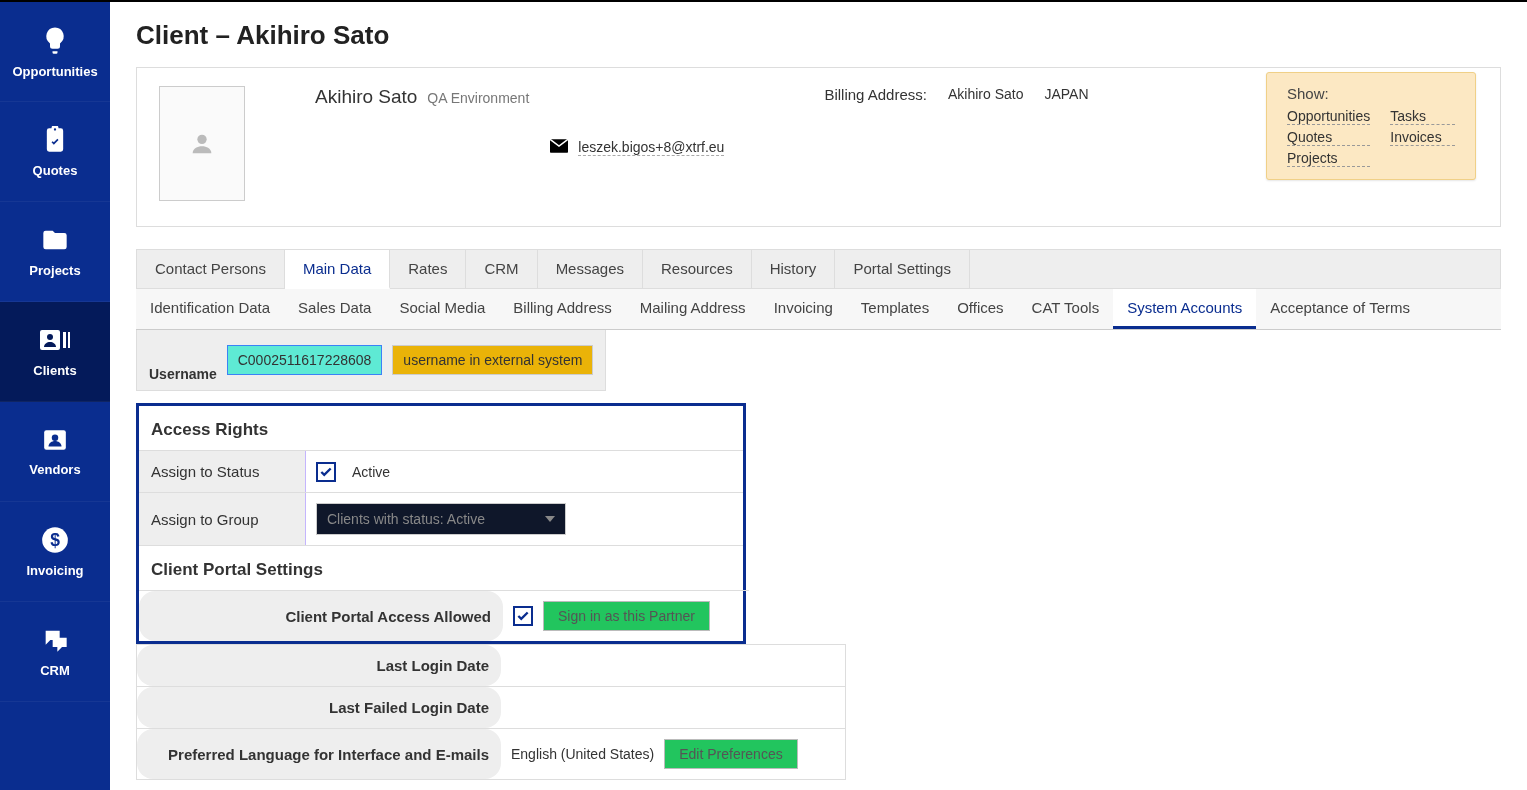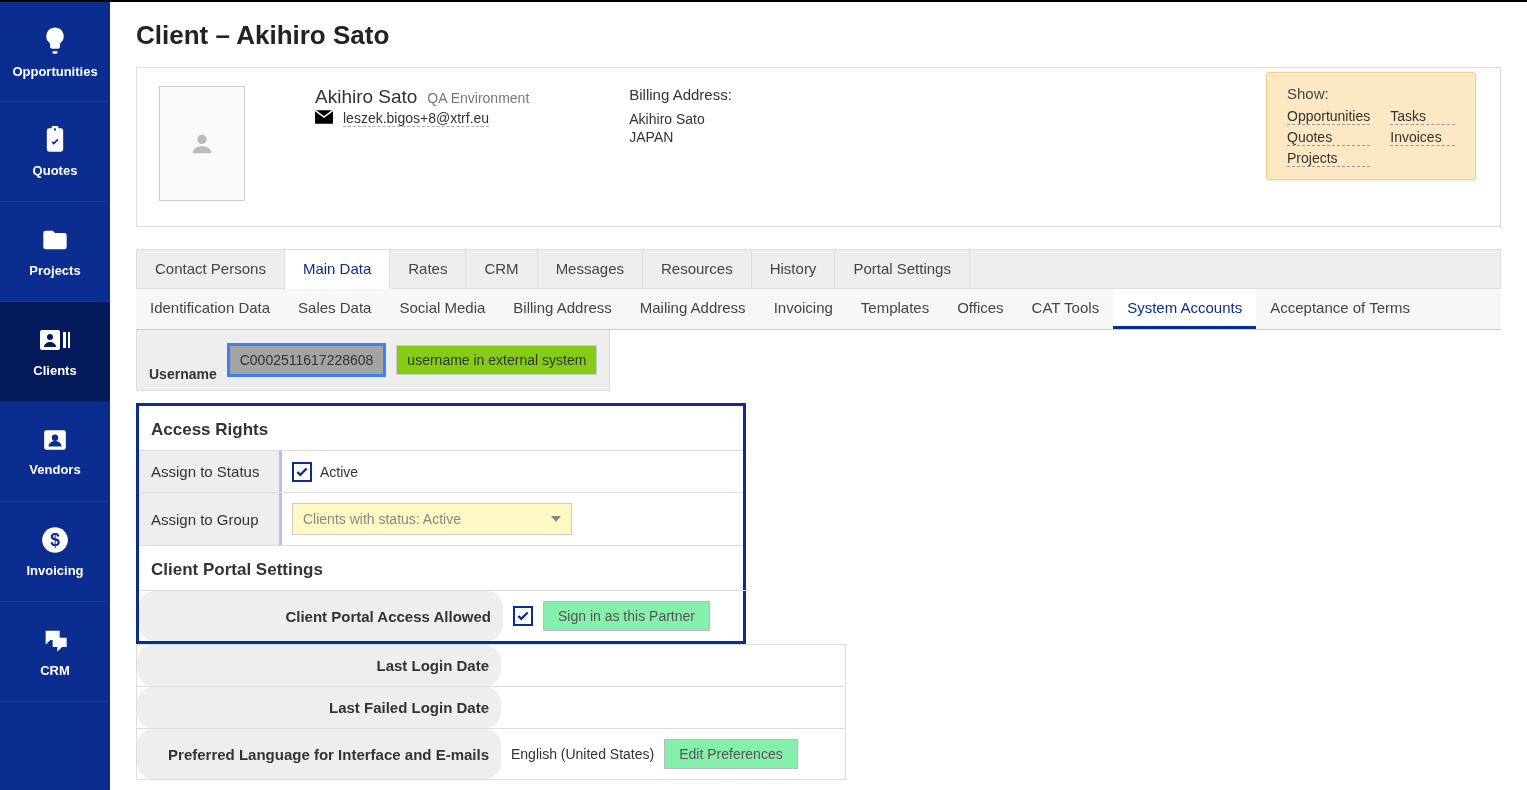--- a/index.html
+++ b/index.html
@@ -8,50 +8,50 @@
 .sidebar { width: 110px; background: #0a2d8f; display: flex; flex-direction: column; }
 .sidebar-item { display: flex; flex-direction: column; align-items: center; justify-content: center; height: 100px; color: #fff; cursor: pointer; border-bottom: 1px solid rgba(255,255,255,0.05); }
 .sidebar-item.active { background: #041a5a; }
 .sidebar-item .icon { margin-bottom: 6px; }
 .sidebar-item .label { font-size: 13px; font-weight: 600; }
 .main { flex: 1; padding: 18px 26px 0 26px; overflow: hidden; }
 .page-title { font-size: 26px; font-weight: 700; color: #222; margin-bottom: 16px; }
 .header-card { border: 1px solid #ddd; padding: 18px 22px; display: flex; position: relative; min-height: 160px; }
 .avatar-box { width: 86px; height: 115px; border: 1px solid #ccc; background: #fafafa; display: flex; align-items: center; justify-content: center; margin-right: 70px; }
 .client-info { display: flex; gap: 100px; }
-.info-col { display: flex; flex-direction: column; gap: 2px; }
+.info-col { display: flex; gap: 21px; }
 .client-name { font-size: 19px; color: #333; }
 .env-badge { font-size: 14px; color: #777; margin-left: 6px; }
 .email-row { display: flex; align-items: center; gap: 10px; font-size: 14px; }
 .email-link { color: #333; border-bottom: 1px dashed #aaa; cursor: pointer; }
 .billing-label { font-size: 15px; color: #333; margin-bottom: 6px; }
 .show-box { position: absolute; right: 24px; top: 4px; background: #fce8c3; border: 1px solid #f0d087; border-radius: 3px; padding: 12px 20px; width: 210px; box-shadow: 0 1px 2px rgba(0,0,0,0.1); }
 .show-box .show-title { font-size: 15px; color: #444; margin-bottom: 6px; }
 .show-grid { display: grid; grid-template-columns: 1fr 1fr; gap: 4px 20px; }
 .show-link { color: #333; border-bottom: 1px dashed #999; cursor: pointer; font-size: 14px; }
 .tabs-primary { display: flex; border: 1px solid #ddd; background: #eee; margin-top: 22px; }
 .tab-p { padding: 10px 18px; font-size: 15px; color: #444; cursor: pointer; border-right: 1px solid #ddd; }
 .tab-p.active { background: #fff; color: #0a2d8f; border-bottom: 2px solid #fff; margin-bottom: -1px; }
 .tabs-secondary { display: flex; border-bottom: 1px solid #ccc; background: #f7f7f7; }
 .tab-s { padding: 10px 14px; font-size: 15px; color: #444; cursor: pointer; }
 .tab-s.active { color: #0a2d8f; border-bottom: 3px solid #0a2d8f; background: #fff; }
 .username-bar { display: flex; align-items: center; gap: 10px; padding: 8px 12px; border: 1px solid #ddd; border-top: none; background: #eee; width: fit-content; }
 .username-bar .lbl { font-weight: 600; margin-top: 28px; }
-.username-bar .val { background: #a3a3a3; padding: 6px 10px; border: 3px solid #3b82f6; }
-.username-bar .ext { background: #84cc16; padding: 6px 10px; border: 1px solid #ccc; color: #333; }
+.username-bar .val { background: #5eead4; padding: 6px 10px; border: 1px solid #3b82f6; }
+.username-bar .ext { background: #eab308; padding: 6px 10px; border: 1px solid #ccc; color: #333; }
 .highlight-box { border: 3px solid #0a2d8f; margin-top: 12px; padding: 0; width: 610px; }
 .section-title { font-size: 17px; font-weight: 700; padding: 14px 12px 10px 12px; }
 .form-row { display: flex; border-top: 1px solid #ddd; }
-.form-row .cell-label { width: 140px; background: #eee; padding: 12px; font-size: 15px; display: flex; align-items: center; }
-.form-row .cell-value { flex: 1; padding: 10px; display: flex; align-items: center; gap: 8px; border-left: 3px solid #c4b5fd; }
+.form-row .cell-label { width: 166px; background: #eee; padding: 12px; font-size: 15px; display: flex; align-items: center; }
+.form-row .cell-value { flex: 1; padding: 10px; display: flex; align-items: center; gap: 16px; border-left: 1px solid #c4b5fd; }
 .checkbox { width: 20px; height: 20px; border: 2px solid #0a2d8f; display: flex; align-items: center; justify-content: center; cursor: pointer; }
 .checkbox svg { display: block; }
-.select { border: 1px solid #ccc; background: #fef9c3; padding: 7px 30px 7px 10px; color: #888; position: relative; width: 280px; cursor: pointer; }
+.select { border: 1px solid #ccc; background: #0f172a; padding: 7px 30px 7px 10px; color: #888; position: relative; width: 250px; cursor: pointer; }
 .select::after { content: ""; position: absolute; right: 10px; top: 50%; width: 0; height: 0; border-left: 5px solid transparent; border-right: 5px solid transparent; border-top: 6px solid #888; transform: translateY(-50%); }
-.btn-gray { background: #86efac; border: 1px solid #bbb; padding: 6px 14px; color: #555; cursor: pointer; font-size: 14px; }
+.btn-gray { background: #22c55e; border: 1px solid #bbb; padding: 6px 14px; color: #555; cursor: pointer; font-size: 14px; }
 .portal-table { width: 710px; border: 1px solid #ddd; border-top: none; }
 .portal-row { display: flex; border-top: 1px solid #ddd; }
 .portal-row .pl { background: #eee; padding: 12px; font-size: 15px; font-weight: 600; flex: 0 0 364px; text-align: right; display:flex; align-items:center; justify-content:flex-end;border-radius:16px; }
 .portal-row .pv { flex: 1; padding: 10px; display: flex; align-items: center; gap: 10px; }
 .first-portal-row { width: 610px; }
 .bottom-buttons { display: flex; gap: 18px; margin-top: 14px; }
 </style>
 </head>
 <body>
 

